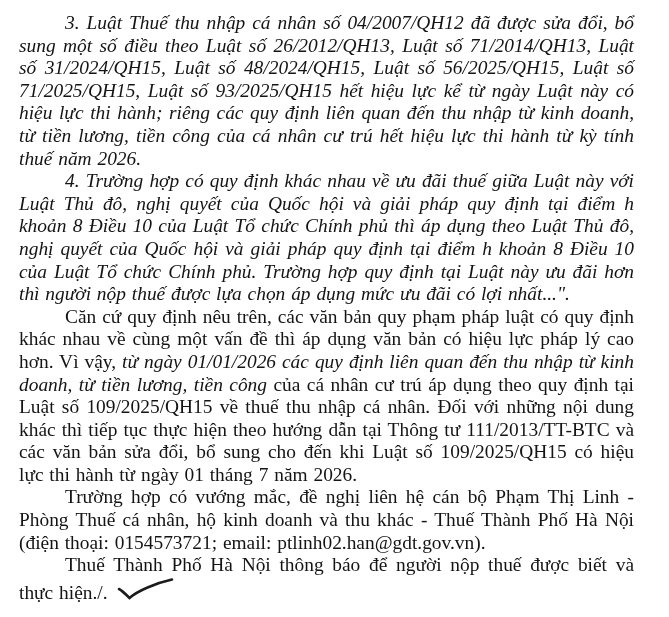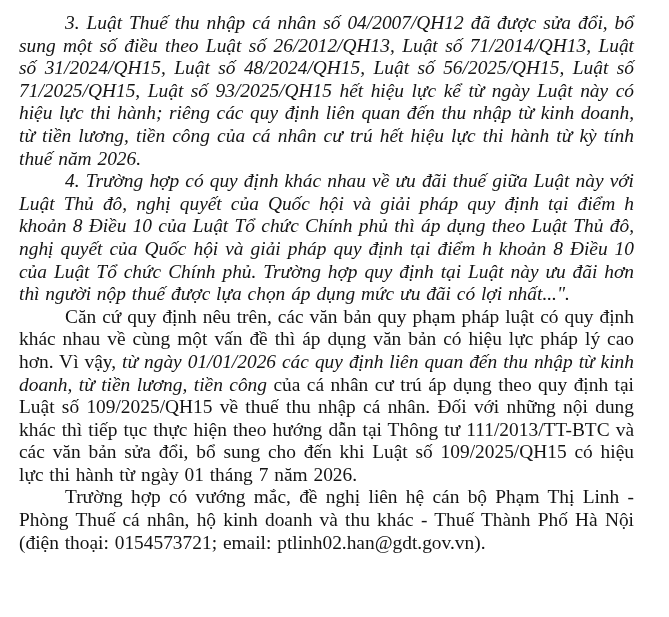--- a/index.html
+++ b/index.html
@@ -45,14 +45,17 @@
 <div class="page">
 
   <p class="para italic">3. Luật Thuế thu nhập cá nhân số 04/2007/QH12 đã được sửa đổi, bổ sung một số điều theo Luật số 26/2012/QH13, Luật số 71/2014/QH13, Luật số 31/2024/QH15, Luật số 48/2024/QH15, Luật số 56/2025/QH15, Luật số 71/2025/QH15, Luật số 93/2025/QH15 hết hiệu lực kể từ ngày Luật này có hiệu lực thi hành; riêng các quy định liên quan đến thu nhập từ kinh doanh, từ tiền lương, tiền công của cá nhân cư trú hết hiệu lực thi hành từ kỳ tính thuế năm 2026.</p>
 
   <p class="para italic">4. Trường hợp có quy định khác nhau về ưu đãi thuế giữa Luật này với Luật Thủ đô, nghị quyết của Quốc hội và giải pháp quy định tại điểm h khoản 8 Điều 10 của Luật Tổ chức Chính phủ thì áp dụng theo Luật Thủ đô, nghị quyết của Quốc hội và giải pháp quy định tại điểm h khoản 8 Điều 10 của Luật Tổ chức Chính phủ. Trường hợp quy định tại Luật này ưu đãi hơn thì người nộp thuế được lựa chọn áp dụng mức ưu đãi có lợi nhất...".</p>
 
   <p class="para"><span>Căn cứ quy định nêu trên, các văn bản quy phạm pháp luật có quy định khác nhau về cùng một vấn đề thì áp dụng văn bản có hiệu lực pháp lý cao hơn. Vì vậy, </span><span class="italic">từ ngày 01/01/2026 các quy định liên quan đến thu nhập từ kinh doanh, từ tiền lương, tiền công </span><span>của cá nhân cư trú áp dụng theo quy định tại Luật số 109/2025/QH15 về thuế thu nhập cá nhân. Đối với những nội dung khác thì tiếp tục thực hiện theo hướng dẫn tại Thông tư 111/2013/TT-BTC và các văn bản sửa đổi, bổ sung cho đến khi Luật số 109/2025/QH15 có hiệu lực thi hành từ ngày 01 tháng 7 năm 2026.</span></p>
 
   <p class="para">Trường hợp có vướng mắc, đề nghị liên hệ cán bộ Phạm Thị Linh - Phòng Thuế cá nhân, hộ kinh doanh và thu khác - Thuế Thành Phố Hà Nội (điện thoại: 0154573721; email: ptlinh02.han@gdt.gov.vn).</p>
 
+  <p class="para"><span>Thuế Thành Phố Hà Nội thông báo để người nộp thuế được biết và thực hiện./.</span><span class="tick"><svg width="60" height="26" viewBox="0 0 60 26" xmlns="http://www.w3.org/2000/svg">
+          <path d="M3 12 C6 13.5, 10 17.5, 13.5 21 C21 14, 40 6, 56 2.5" fill="none" stroke="#1c1c1c" stroke-width="2.6" stroke-linecap="round"></path>
+        </svg></span></p>
 
 </div>
 
 </body></html>

